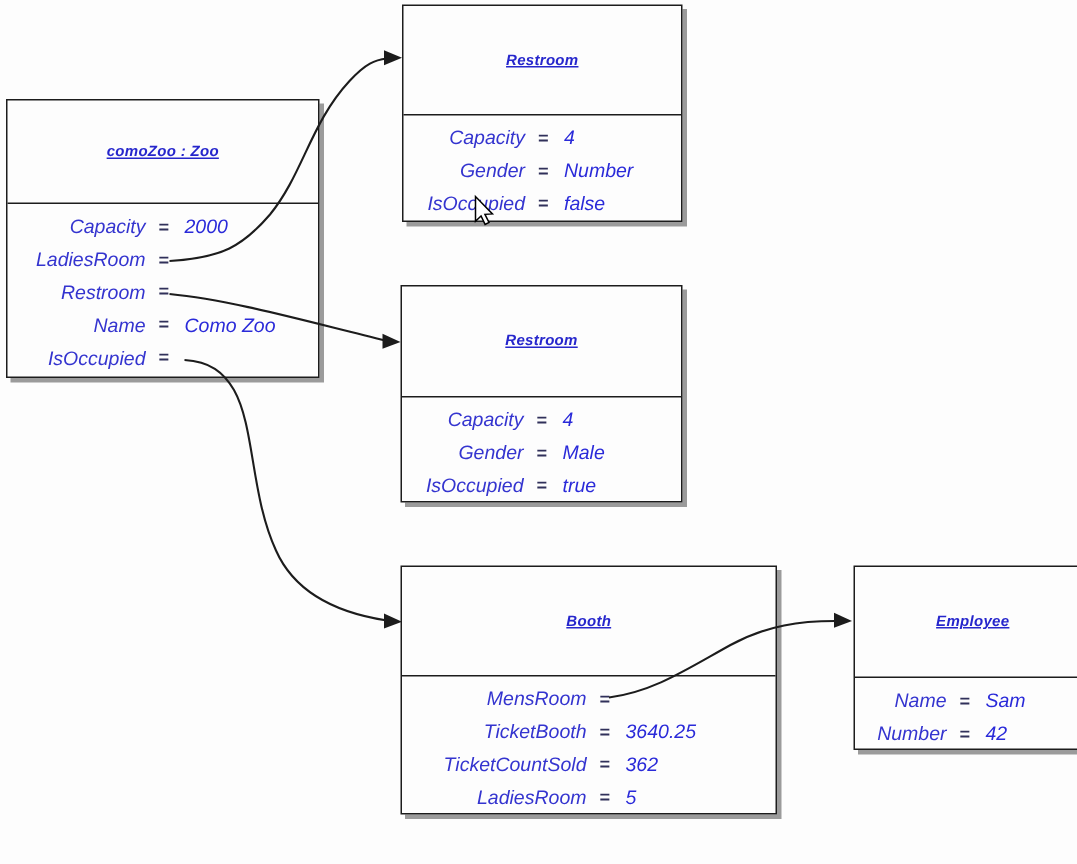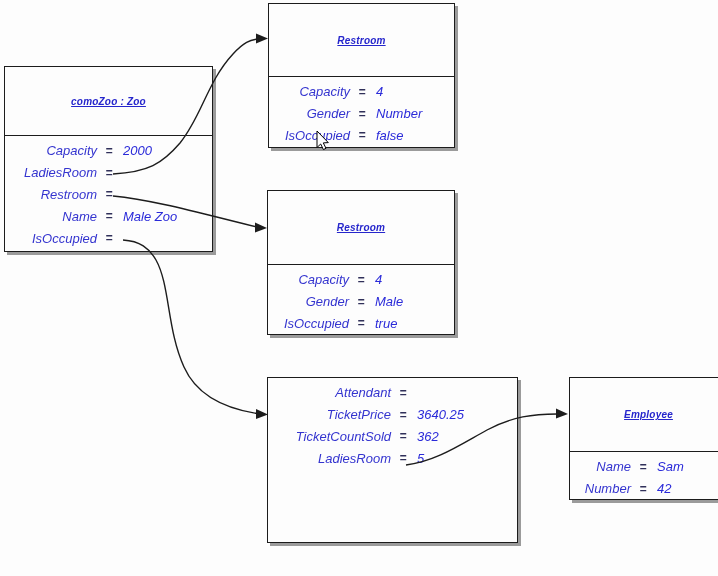--- a/index.html
+++ b/index.html
@@ -77,21 +77,21 @@
         <span class="attr-val"></span>
       </div>
       <div class="attr-row">
         <span class="attr-name">Restroom</span>
         <span class="attr-eq">=</span>
         <span class="attr-val"></span>
       </div>
       <div class="attr-row">
         <span class="attr-name">Name</span>
         <span class="attr-eq">=</span>
-        <span class="attr-val">Male Zoo</span>
+        <span class="attr-val">Como Zoo</span>
       </div>
       <div class="attr-row">
         <span class="attr-name">IsOccupied</span>
         <span class="attr-eq">=</span>
         <span class="attr-val"></span>
       </div>
     </div>
   </div>
 
   <div class="uml-box" id="box-restroom-f">
@@ -134,28 +134,31 @@
       </div>
       <div class="attr-row">
         <span class="attr-name">IsOccupied</span>
         <span class="attr-eq">=</span>
         <span class="attr-val">true</span>
       </div>
     </div>
   </div>
 
   <div class="uml-box" id="box-booth">
-    <div class="attrs">
-      <div class="attr-row">
-        <span class="attr-name">Attendant</span>
-        <span class="attr-eq">=</span>
-        <span class="attr-val"></span>
-      </div>
-      <div class="attr-row">
-        <span class="attr-name">TicketPrice</span>
+    <div class="title-comp">
+      <span class="obj-title">Booth</span>
+    </div>
+    <div class="attrs">
+      <div class="attr-row">
+        <span class="attr-name">MensRoom</span>
+        <span class="attr-eq">=</span>
+        <span class="attr-val"></span>
+      </div>
+      <div class="attr-row">
+        <span class="attr-name">TicketBooth</span>
         <span class="attr-eq">=</span>
         <span class="attr-val">3640.25</span>
       </div>
       <div class="attr-row">
         <span class="attr-name">TicketCountSold</span>
         <span class="attr-eq">=</span>
         <span class="attr-val">362</span>
       </div>
       <div class="attr-row">
         <span class="attr-name">LadiesRoom</span>

